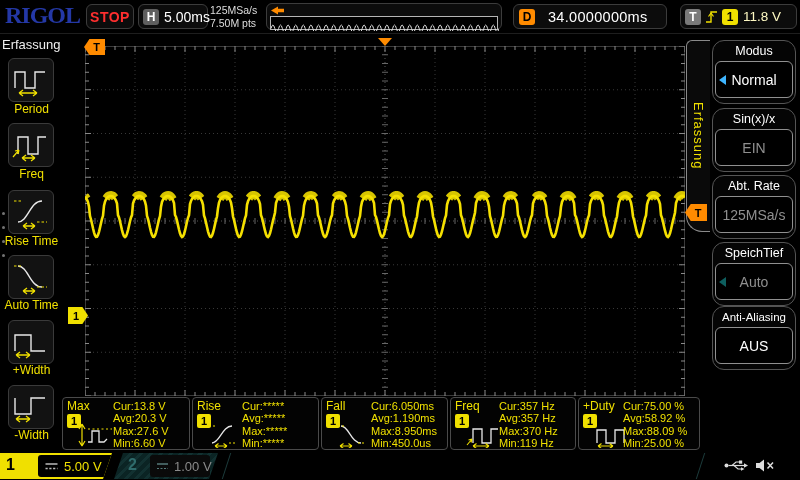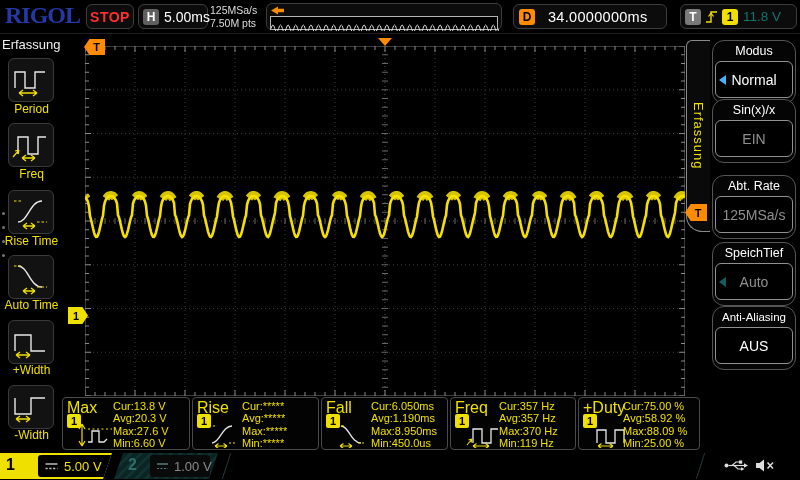--- a/index.html
+++ b/index.html
@@ -20,21 +20,21 @@
   .rate{position:absolute;left:210px;top:4px;color:#ddd;font-size:10.5px;line-height:12.5px;}
   .preview{left:266px;width:236px;top:3px;height:27px;}
   .pv-strip{position:absolute;left:3px;right:3px;top:12px;height:12px;border:1px solid #b5b5b5;background:#000;}
   .pv-arrow{position:absolute;left:3px;top:1px;}
   .dbox{left:513px;width:154px;}
   .d-badge{background:#ff8b00;color:#000;margin-left:5px;}
   .d-val{color:#fff;font-size:14.5px;margin-left:13px;letter-spacing:.3px;}
   .tbox{left:680px;width:117px;}
   .t-badge{background:#7a7a7a;color:#fff;margin-left:4px;}
   .ch-badge{background:#f0e000;color:#000;margin-left:3px;}
-  .t-val{color:#0f766e;font-size:13.5px;margin-left:5px;}
+  .t-val{color:#fef9c3;font-size:13.5px;margin-left:5px;}
   
   .lm-title{position:absolute;left:2px;top:37px;width:62px;color:#eee;font-size:13px;}
   .lm-btn{position:absolute;left:8px;width:46px;height:44px;background:#121212;border:1px solid #3a3a3a;
           border-radius:6px;display:flex;align-items:center;justify-content:center;box-sizing:border-box;}
   .lm-label{position:absolute;left:0;width:63px;text-align:center;color:#f0e000;font-size:12px;}
   .pagedot{position:absolute;left:2px;width:3px;height:3px;border-radius:50%;background:#737373;}
   
   #grid-svg{position:absolute;left:85px;top:46px;}
   .flag{position:absolute;background:#ff8b00;color:#000;font-weight:bold;font-size:11px;
         display:flex;align-items:center;justify-content:center;}
@@ -53,21 +53,21 @@
            background:#050505;box-sizing:border-box;padding:1px 2px;}
   .rm-title{height:19px;text-align:center;color:#fff;font-size:12.5px;line-height:19px;white-space:nowrap;}
   .rm-val{position:relative;height:37px;border:1px solid #909090;border-radius:6px;background:#000;
           display:flex;align-items:center;justify-content:center;font-size:14px;box-sizing:border-box;}
   .rm-val.on{color:#fff;} .rm-val.dim{color:#8f8f8f;}
   .rm-arrow{position:absolute;left:3px;top:50%;transform:translateY(-50%);width:0;height:0;
             border-top:5px solid transparent;border-bottom:5px solid transparent;}
   .arr-blue{border-right:7px solid #3fb6ff;} .arr-teal{border-right:7px solid #0e5f5f;}
   
   .meas{position:absolute;top:397px;height:53px;background:#030303;border:1px solid #4a4a4a;border-radius:4px;box-sizing:border-box;}
-  .meas-name{position:absolute;left:4px;top:1px;color:#f0e000;font-size:16px;}
+  .meas-name{position:absolute;left:4px;top:1px;color:#f0e000;font-size:12px;}
   .meas-ch{position:absolute;left:4px;top:16px;width:14px;height:14px;background:#f0e000;color:#000;
            font-size:11px;font-weight:bold;border-radius:2px;text-align:center;line-height:14px;}
   .meas-icon{position:absolute;left:14px;bottom:1px;}
   .meas-rows{position:absolute;right:2px;top:2px;width:74px;color:#f0e000;font-size:11px;line-height:12.3px;}
   
   .chblk{position:absolute;top:453px;height:26px;}
   .ch1{left:0;width:112px;background:#f0e000;clip-path:polygon(0 0,100% 0,calc(100% - 9px) 100%,0 100%);}
   .ch2{left:114px;width:104px;background:repeating-linear-gradient(135deg,#0b2424 0 4px,#123131 4px 7px);
        clip-path:polygon(9px 0,100% 0,calc(100% - 9px) 100%,0 100%);}
   .ch-num{position:absolute;left:6px;top:3px;font-size:16px;font-weight:bold;}
@@ -522,21 +522,21 @@
     <span>Erfassung</span>
   </div>
 
   <div class="rm-item" style="top:40px">
     <div class="rm-title">Modus</div>
     <div class="rm-val on">
       <span class="rm-arrow arr-blue"></span>
       <span>Normal</span>
     </div>
   </div>
-  <div class="rm-item" style="top:99px">
+  <div class="rm-item" style="top:108px">
     <div class="rm-title">Sin(x)/x</div>
     <div class="rm-val dim">
       <span>EIN</span>
     </div>
   </div>
   <div class="rm-item" style="top:175px">
     <div class="rm-title">Abt. Rate</div>
     <div class="rm-val dim">
       <span>125MSa/s</span>
     </div>

